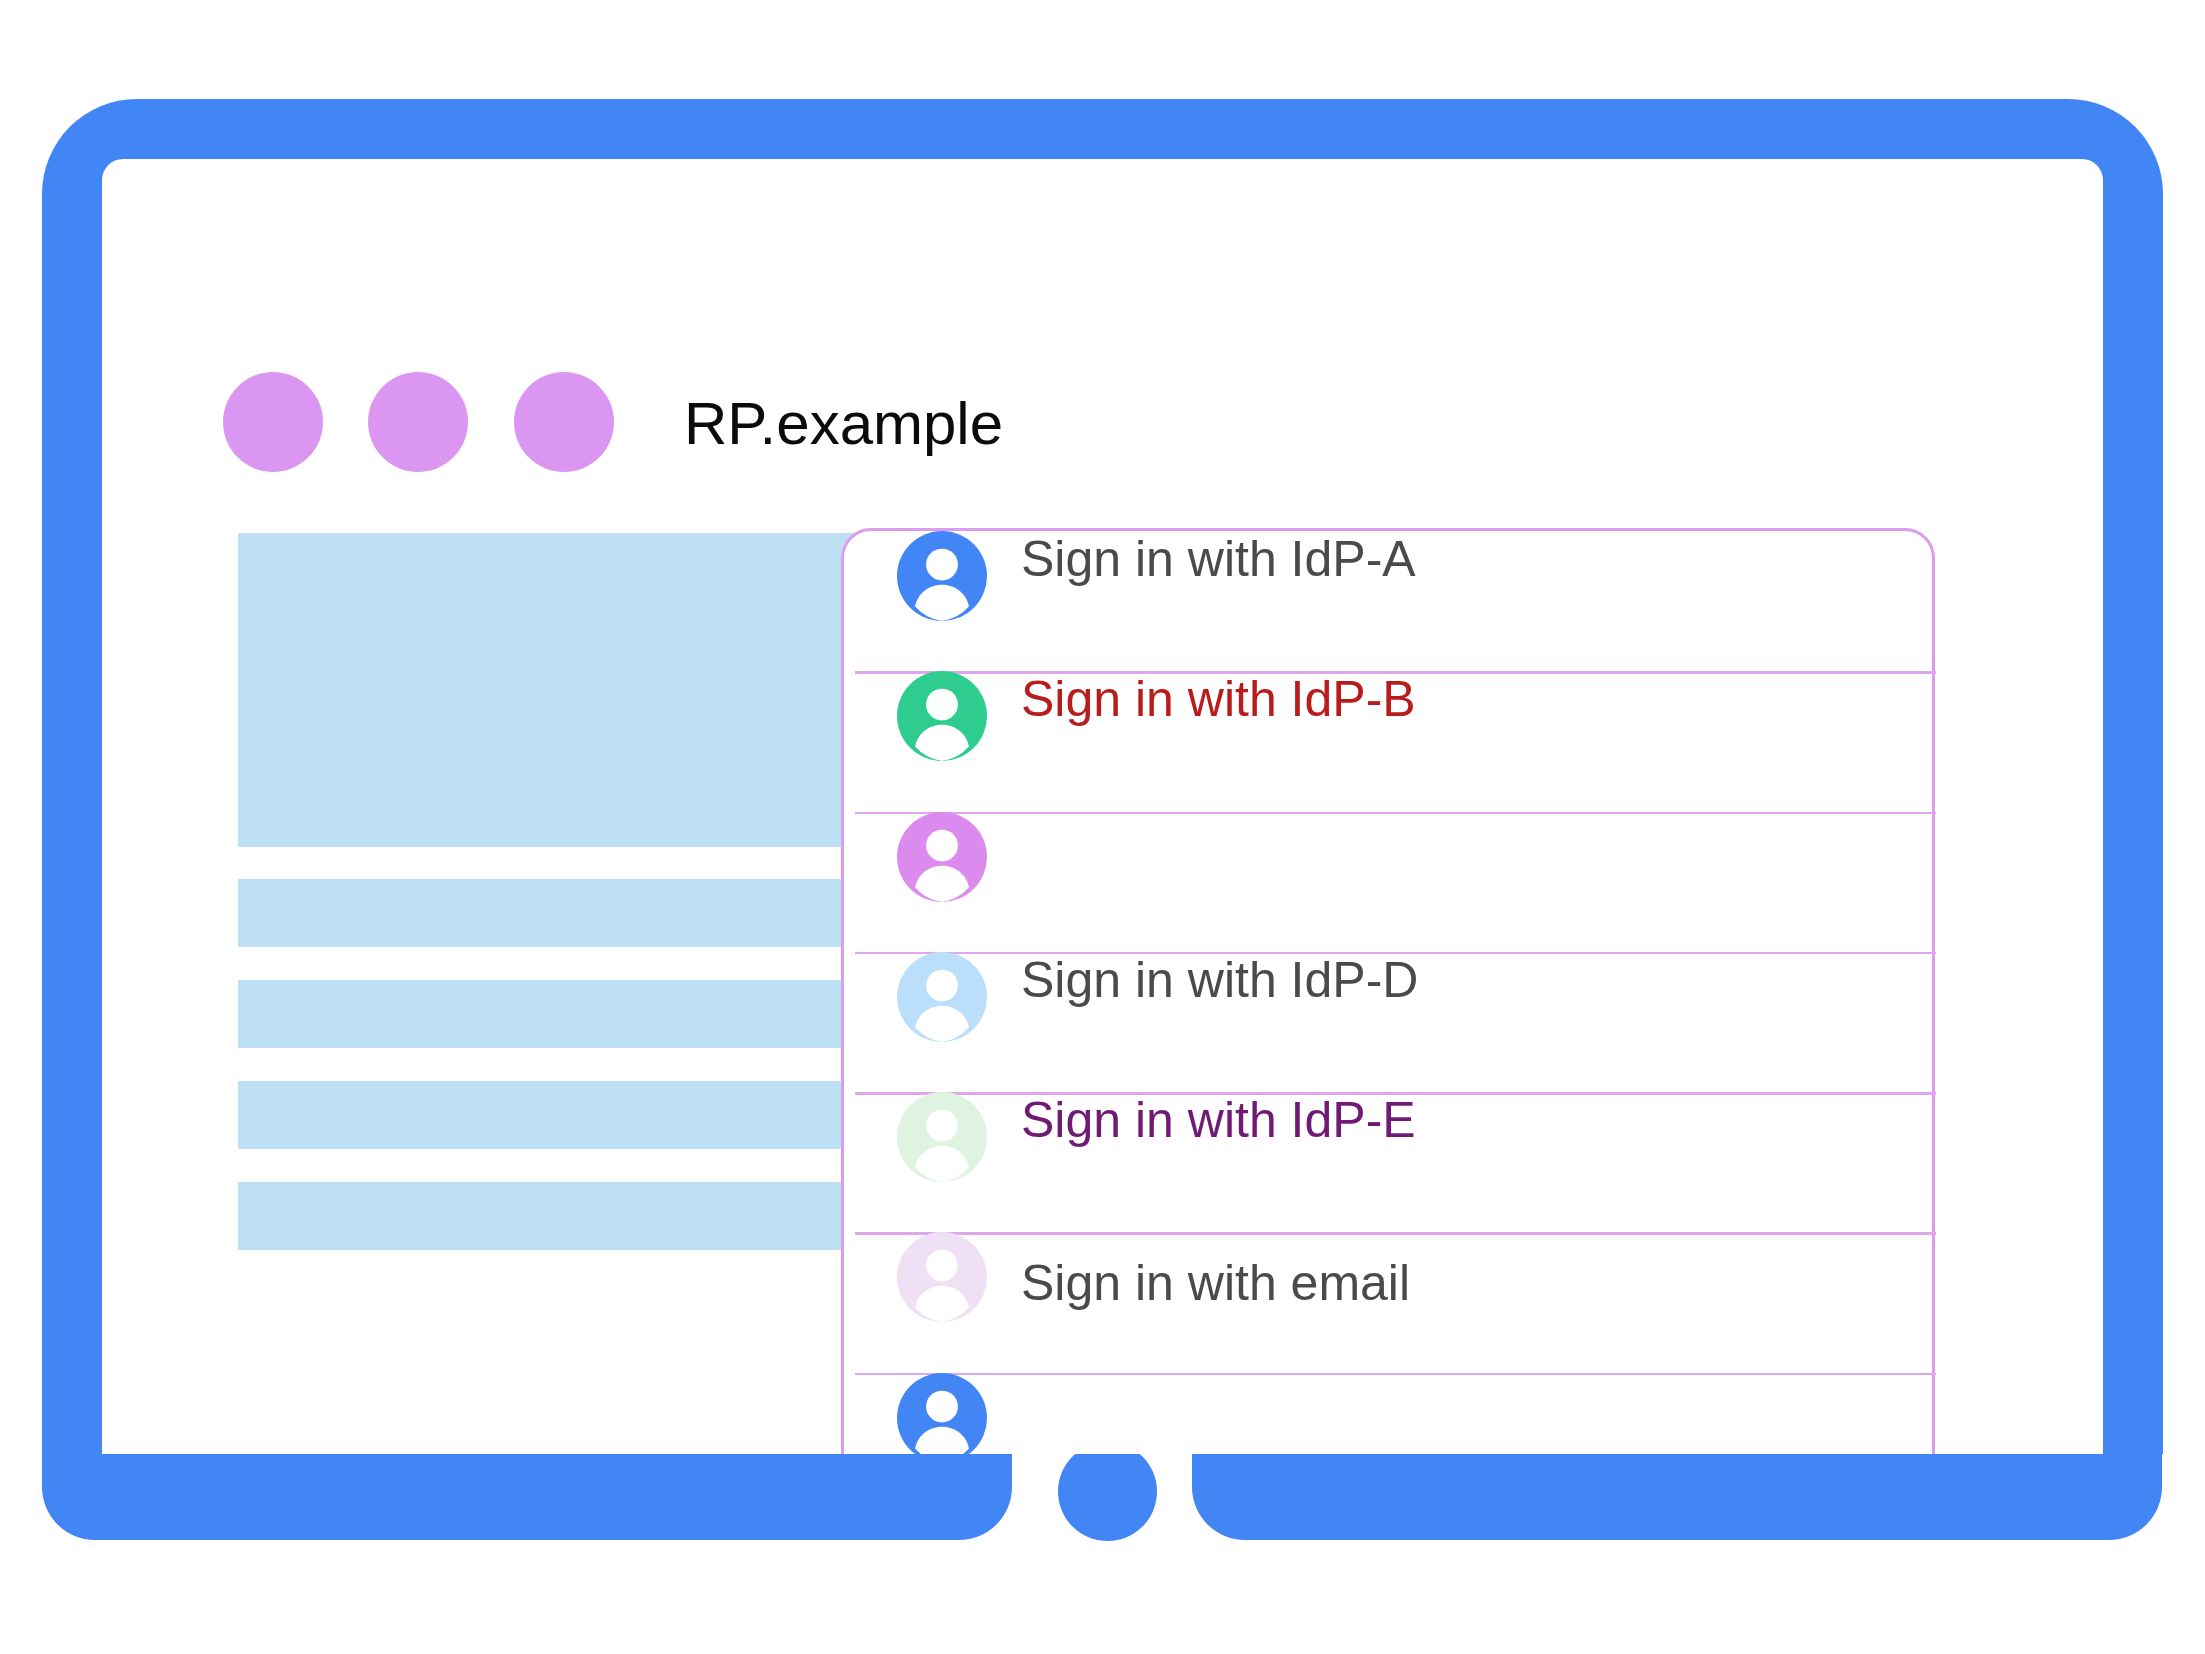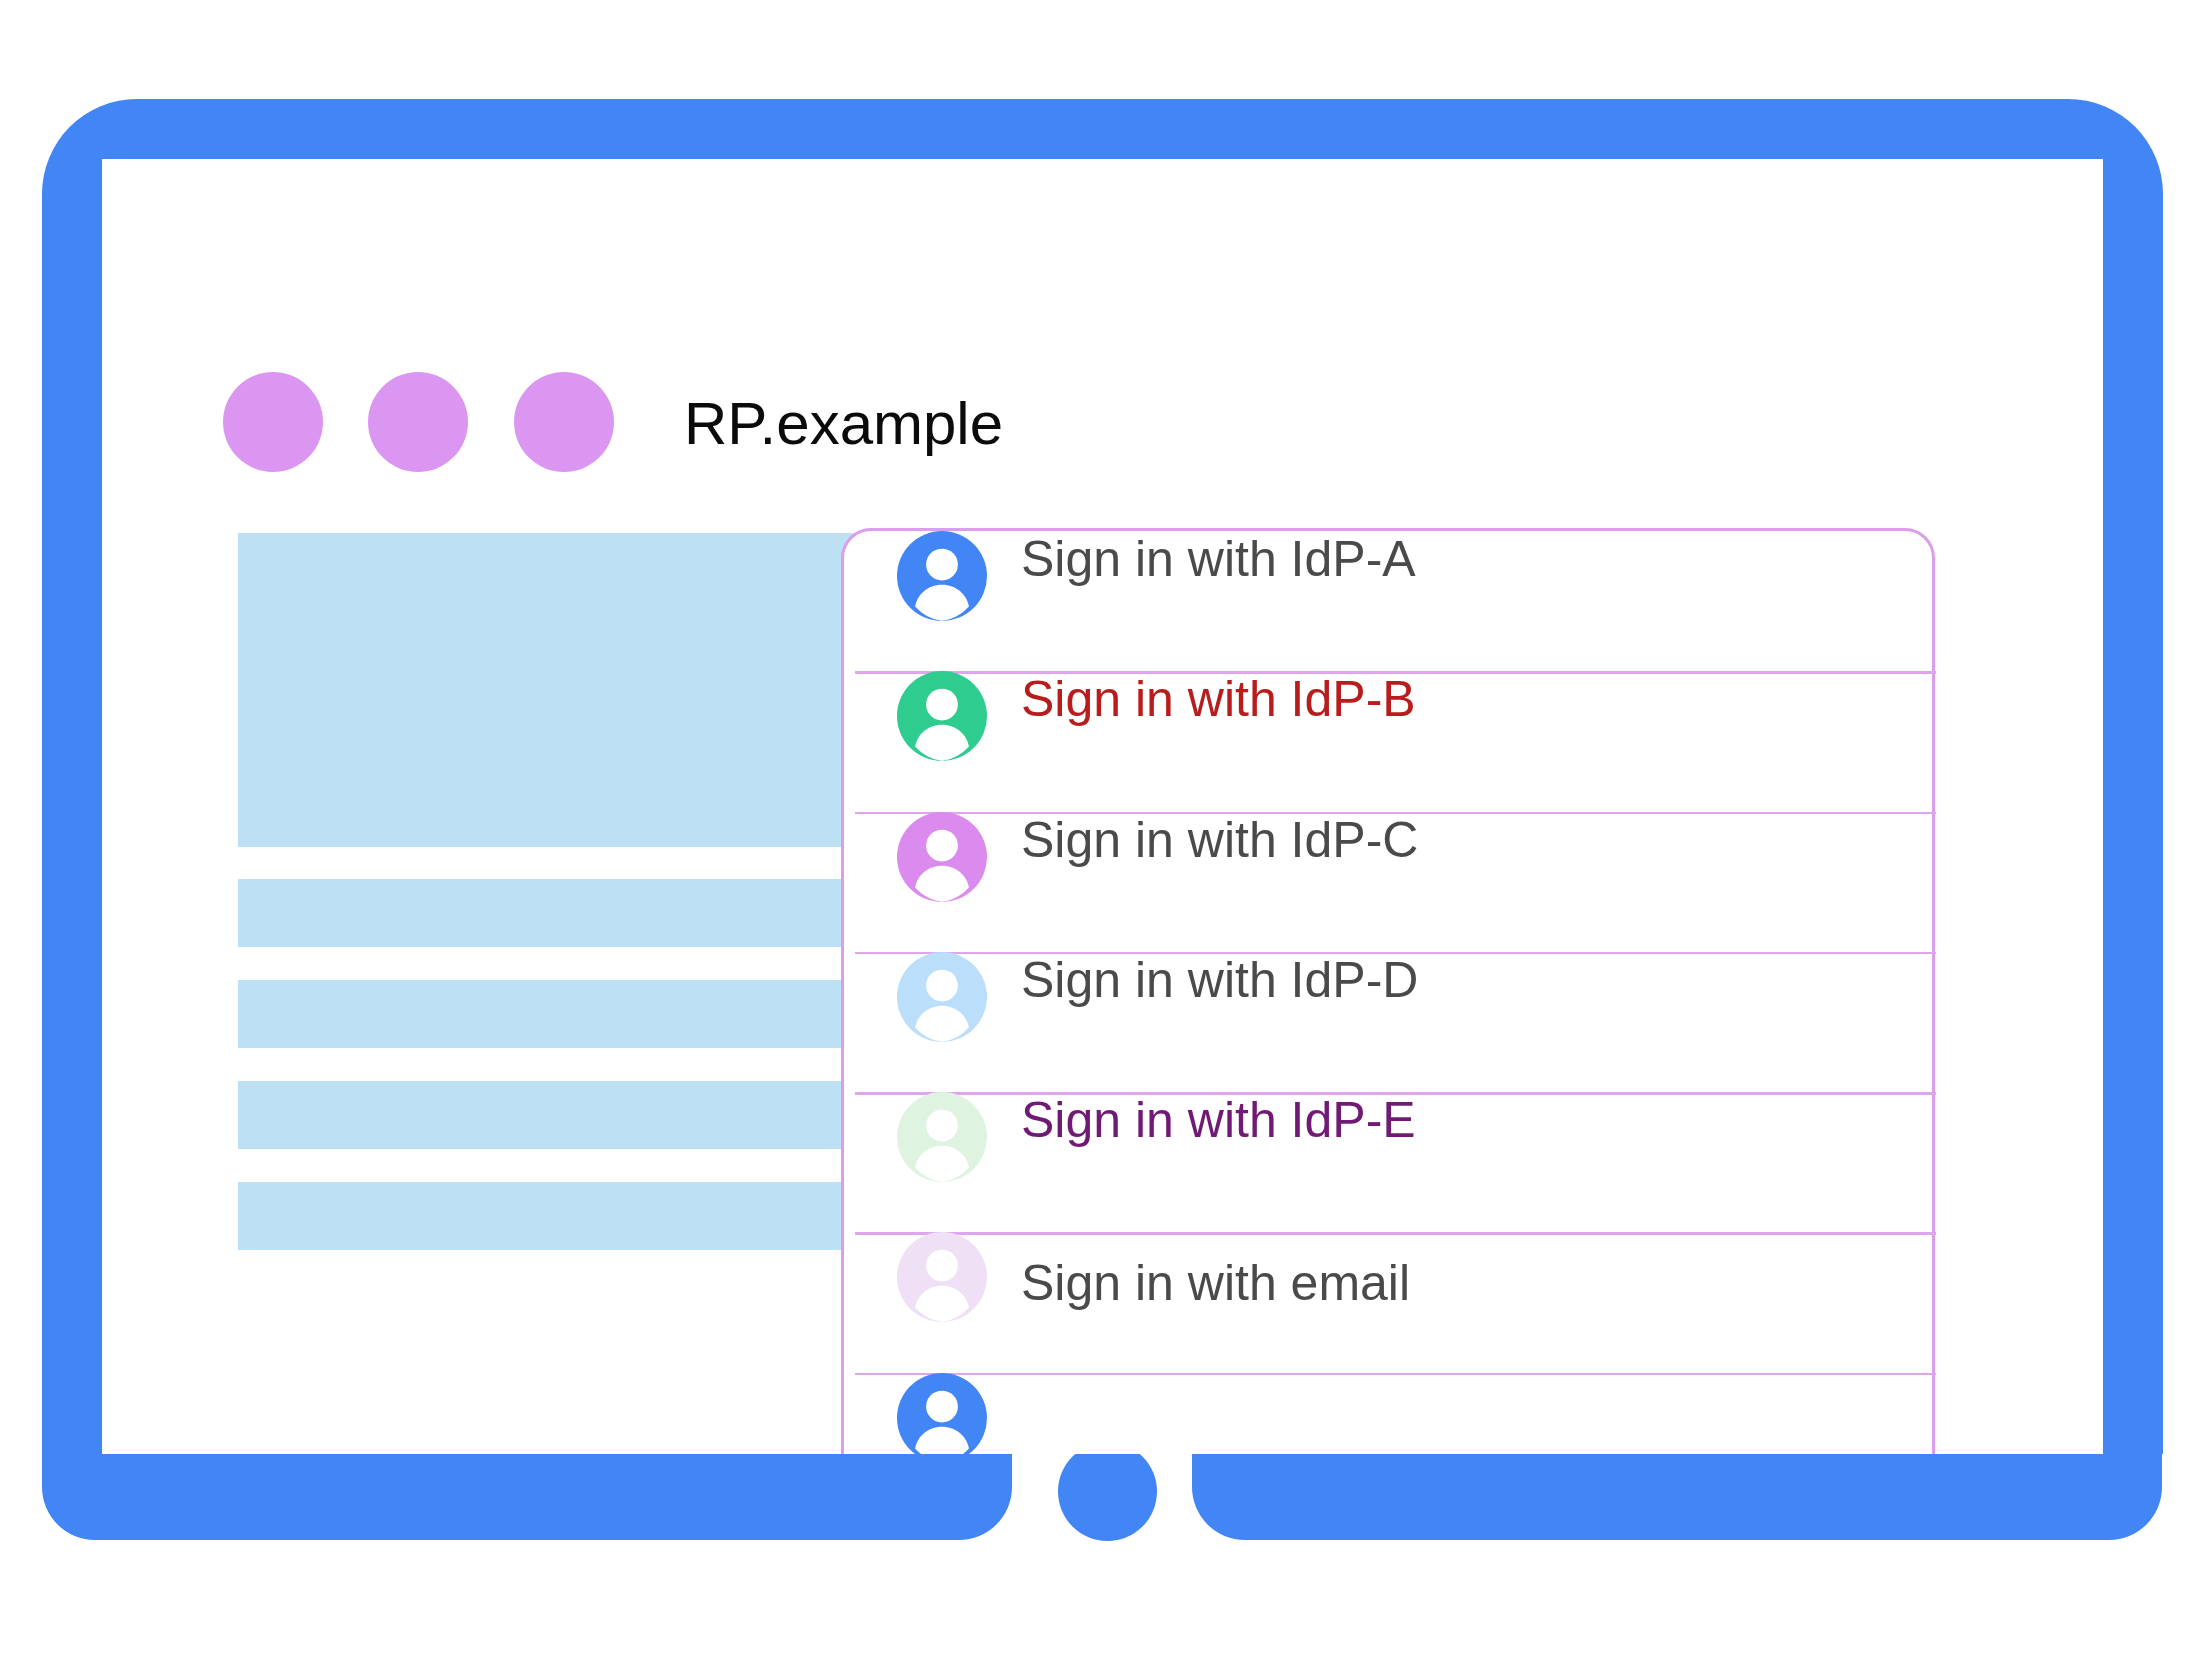--- a/index.html
+++ b/index.html
@@ -70,20 +70,21 @@
 
   
   #screen {
     position: absolute;
     left: 60px;
     top: 60px;
     width: 2001px;
     height: 1295px;
     background: #ffffff;
     overflow: hidden;
+    border-radius: 21px;
   }
 
   
   #title-bar {
     position: absolute;
     left: 0;
     top: 0;
     width: 100%;
     height: 221px;
   }
@@ -231,21 +232,20 @@
             </div>
             <div class="account-label" style="color: #b91c1c;">Sign in with IdP-B</div>
           </div>
           <div class="account-row">
             <div class="avatar" style="background: rgb(219, 138, 238);">
               <svg viewBox="0 0 102 102" xmlns="http://www.w3.org/2000/svg">
                 <circle cx="51" cy="38" r="18" fill="#ffffff"></circle>
                 <path d="M51 61c-16 0-28 11-30.5 24.5A51 51 0 0 0 51 102a51 51 0 0 0 30.5-16.5C79 72 67 61 51 61z" fill="#ffffff"></path>
               </svg>
             </div>
-            <div class="account-label" style="color: rgb(74, 74, 74);">Sign in with IdP-C</div>
           </div>
           <div class="account-row">
             <div class="avatar" style="background: rgb(187, 222, 251);">
               <svg viewBox="0 0 102 102" xmlns="http://www.w3.org/2000/svg">
                 <circle cx="51" cy="38" r="18" fill="#ffffff"></circle>
                 <path d="M51 61c-16 0-28 11-30.5 24.5A51 51 0 0 0 51 102a51 51 0 0 0 30.5-16.5C79 72 67 61 51 61z" fill="#ffffff"></path>
               </svg>
             </div>
             <div class="account-label" style="color: rgb(74, 74, 74);">Sign in with IdP-D</div>
           </div>

